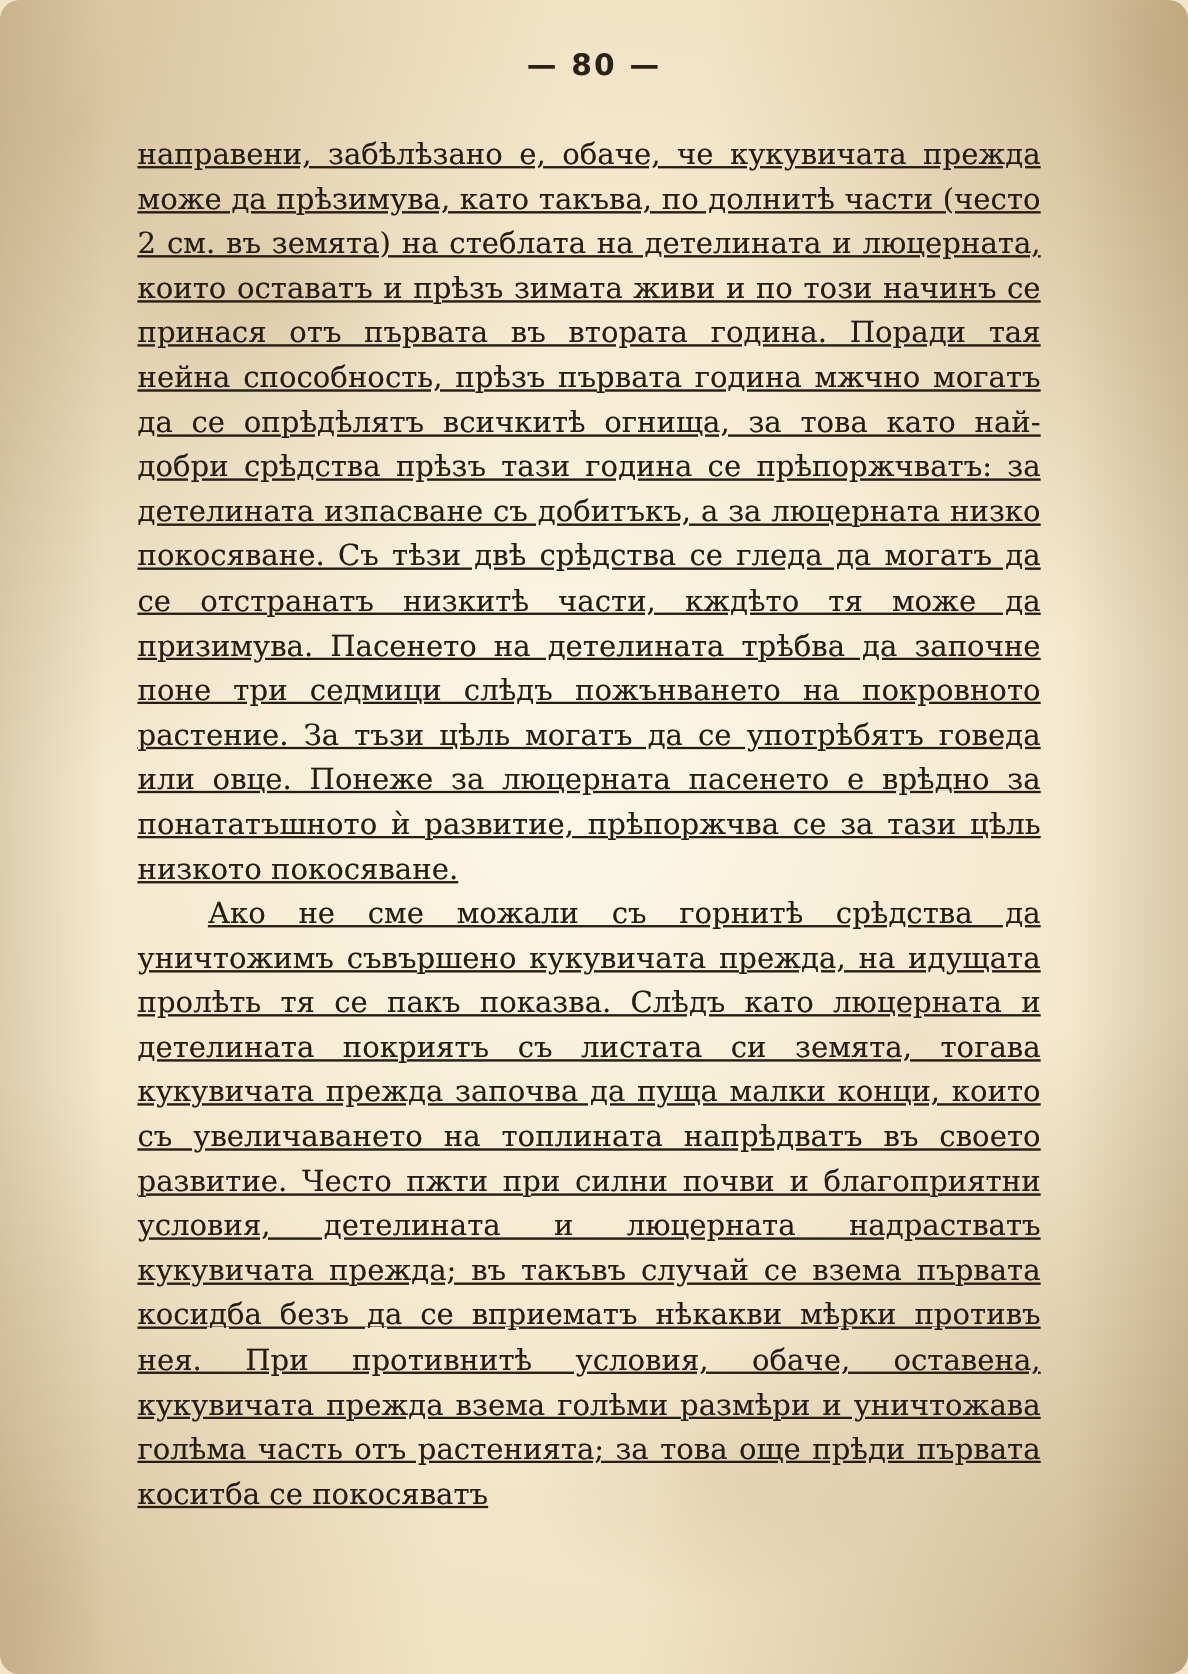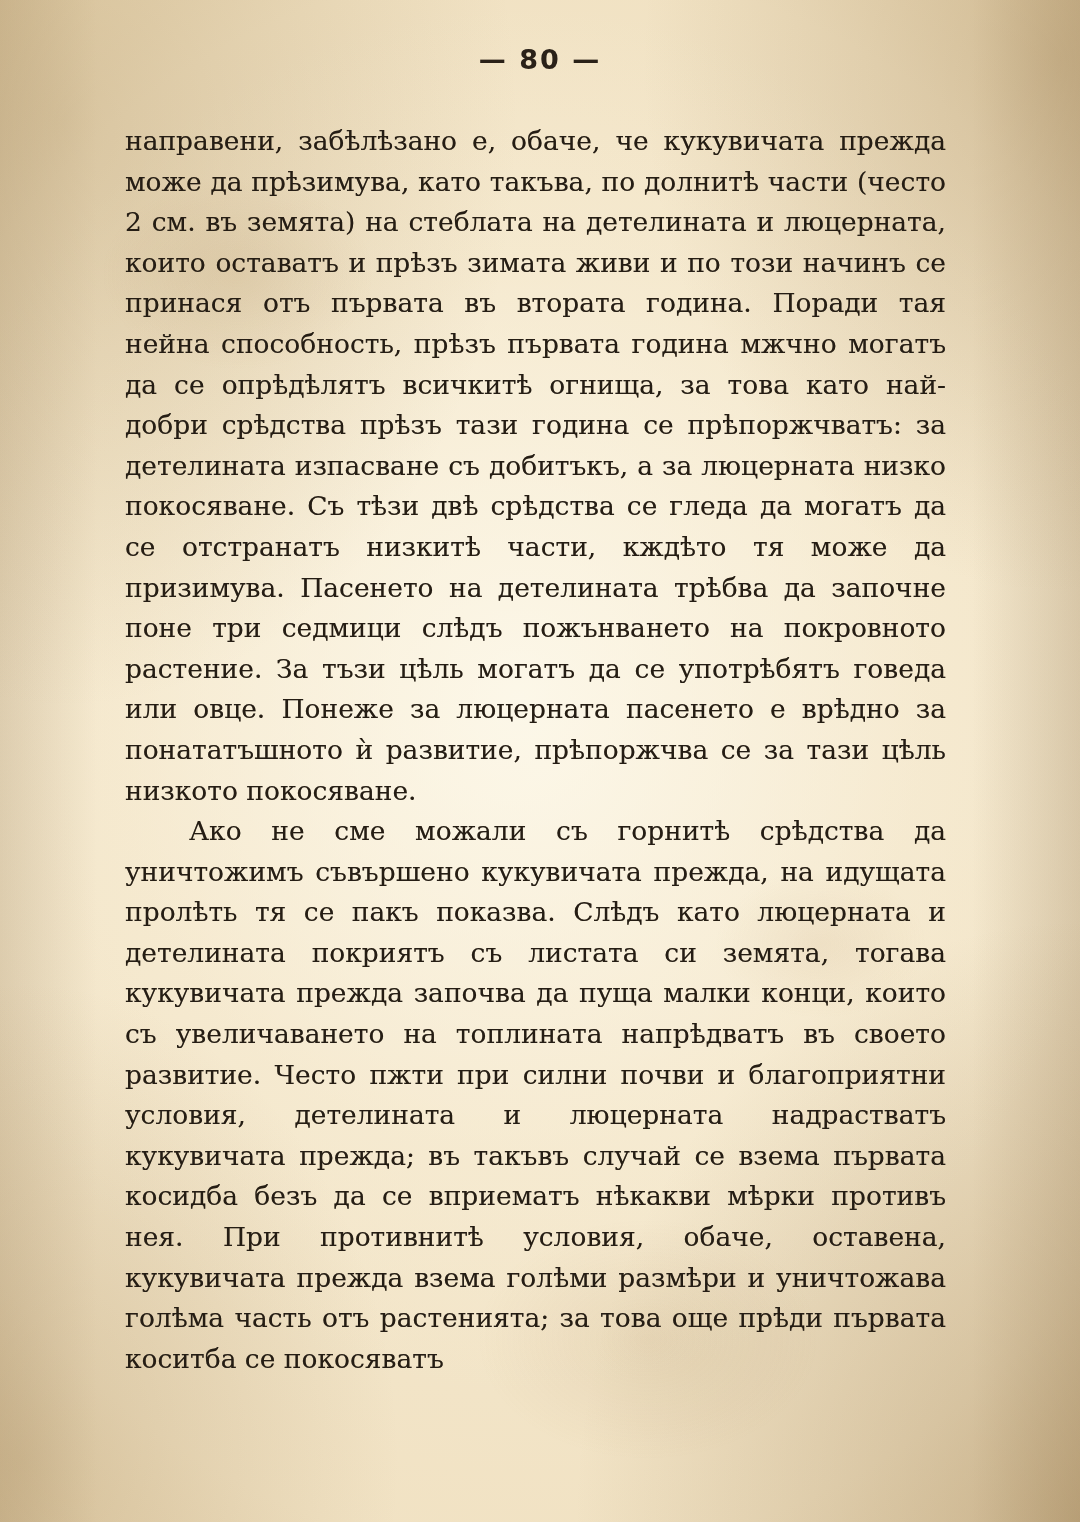--- a/index.html
+++ b/index.html
@@ -16,20 +16,21 @@
   
   .page {
     position: relative;
     width: 1080px;
     height: 1522px;
     box-sizing: border-box;
     background:
       radial-gradient(ellipse 78% 62% at 48% 46%, rgba(255,252,240,0.72) 0%, rgba(250,240,216,0.35) 48%, rgba(226,202,158,0.0) 74%),
       radial-gradient(ellipse 120% 95% at 50% 50%, #f6ecd6 0%, #f1e2c3 55%, #e4cfa6 80%, #d8c094 100%);
     overflow: hidden;
+    border-radius: 18px;
   }
   .page::before {
     
     content: "";
     position: absolute;
     inset: 0;
     pointer-events: none;
     background:
       radial-gradient(ellipse 60% 55% at 6% 8%, rgba(160,130,80,0.30), rgba(160,130,80,0) 70%),
       radial-gradient(ellipse 55% 50% at 98% 4%, rgba(150,118,70,0.33), rgba(150,118,70,0) 70%),
@@ -76,20 +77,21 @@
   }
   .body-text p {
     margin: 0;
   }
   .body-text p.indent {
     text-indent: 64px;
   }
   
   .body-text p {
     text-shadow: 0 0 0.6px rgba(40,30,18,0.45);
+    text-decoration: underline;
   }
 </style>
 </head>
 <body>
 
 <div class="page">
   <div class="content">
 
     <div class="page-number">— 80 —</div>
 

